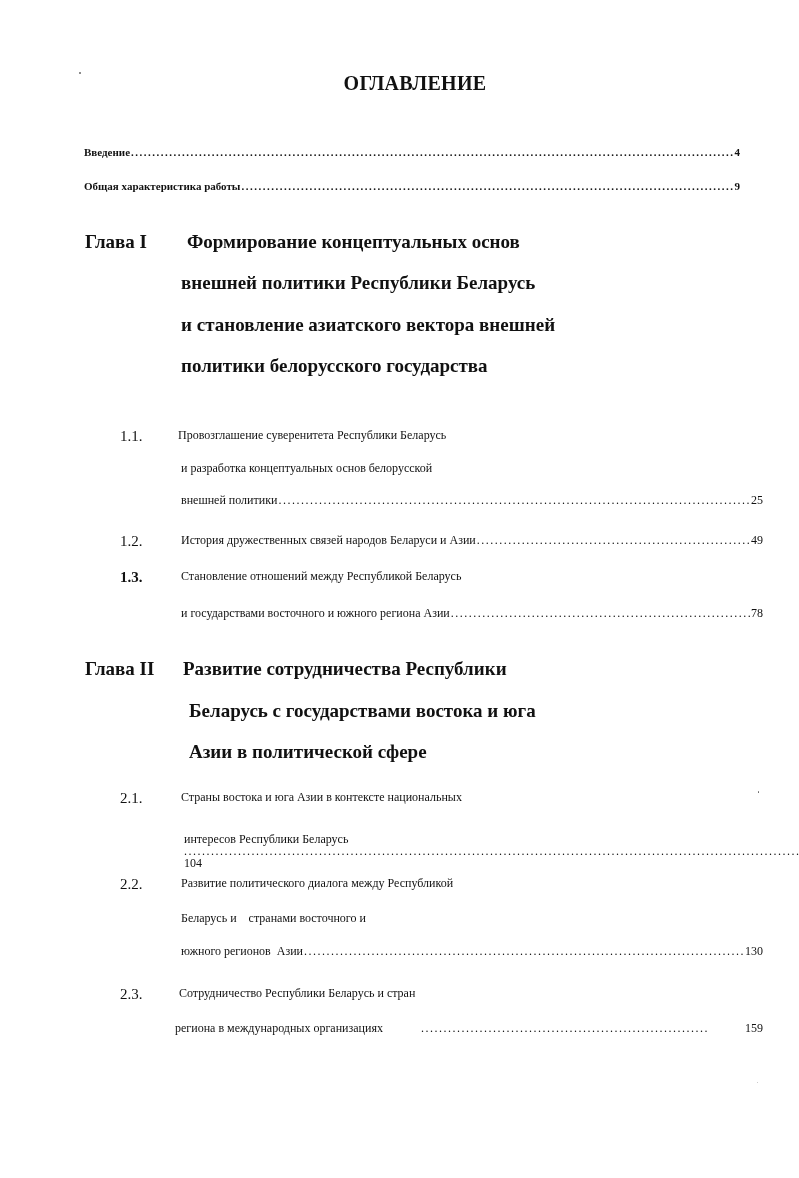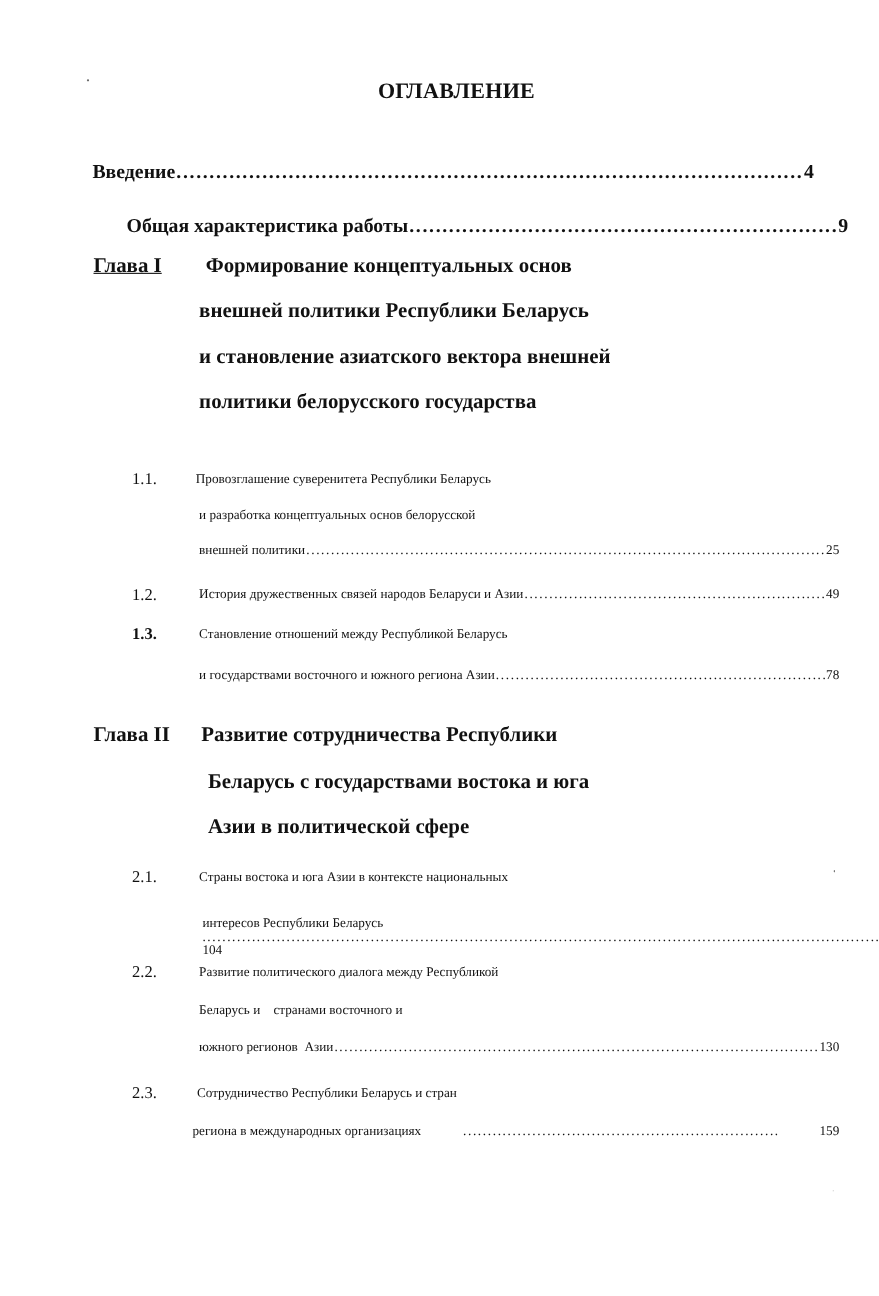--- a/index.html
+++ b/index.html
@@ -11,43 +11,43 @@
     .ln { position: absolute; white-space: nowrap; line-height: 1; }
     .title { left: 0; width: 830px; text-align: center; top: 73px; font-size: 20px; font-weight: bold; letter-spacing: 0.3px; }
     .toc-row { position: absolute; display: flex; align-items: baseline; white-space: nowrap; line-height: 1; }
     .toc-row .text { flex: 0 0 auto; }
     .toc-row .dots { flex: 1 1 auto; overflow: hidden; margin: 0 1px; }
     .toc-row .dots::after {
       content: "......................................................................................................................................................................................................................";
       letter-spacing: 1.5px;
     }
     .toc-row .page { flex: 0 0 auto; }
-    .main { font-size: 18px; font-weight: bold; }
+    .main { font-size: 11px; font-weight: bold; }
     .chap { font-size: 19px; font-weight: bold; }
     .sec { font-size: 12px; }
     .num { font-size: 15px; }
     .speck { position: absolute; width: 2px; height: 2px; background: #666; border-radius: 1px; }
   </style>
 </head>
 <body>
 
 <div class="ln title">ОГЛАВЛЕНИЕ</div>
 
 <div class="toc-row main" style="left:84px; width:656px; top:147px;">
   <span class="text">Введение</span>
   <span class="dots"></span>
   <span class="page">4</span>
 </div>
-<div class="toc-row main" style="left:84px; width:656px; top:196px;margin-left:31px;">
+<div class="toc-row main" style="left:84px; width:656px; top:181px;">
   <span class="text">Общая характеристика работы</span>
   <span class="dots"></span>
   <span class="page">9</span>
 </div>
 
-<div class="ln chap" style="left:85px; top:232px;text-decoration:underline;">Глава I</div>
+<div class="ln chap" style="left:85px; top:232px;">Глава I</div>
 <div class="ln chap" style="left:187px; top:232px;">Формирование концептуальных основ</div>
 <div class="ln chap" style="left:181px; top:273px;">внешней  политики Республики Беларусь</div>
 <div class="ln chap" style="left:181px; top:315px;">и становление азиатского вектора внешней</div>
 <div class="ln chap" style="left:181px; top:356px;">политики белорусского государства</div>
 
 <div class="ln num" style="left:120px; top:429px;">1.1.</div>
 <div class="ln sec" style="left:178px; top:429px;">Провозглашение суверенитета Республики Беларусь</div>
 <div class="ln sec" style="left:181px; top:462px;">и разработка концептуальных основ белорусской</div>
 <div class="toc-row sec" style="left:181px; width:582px; top:494px;">
   <span class="text">внешней политики</span>

